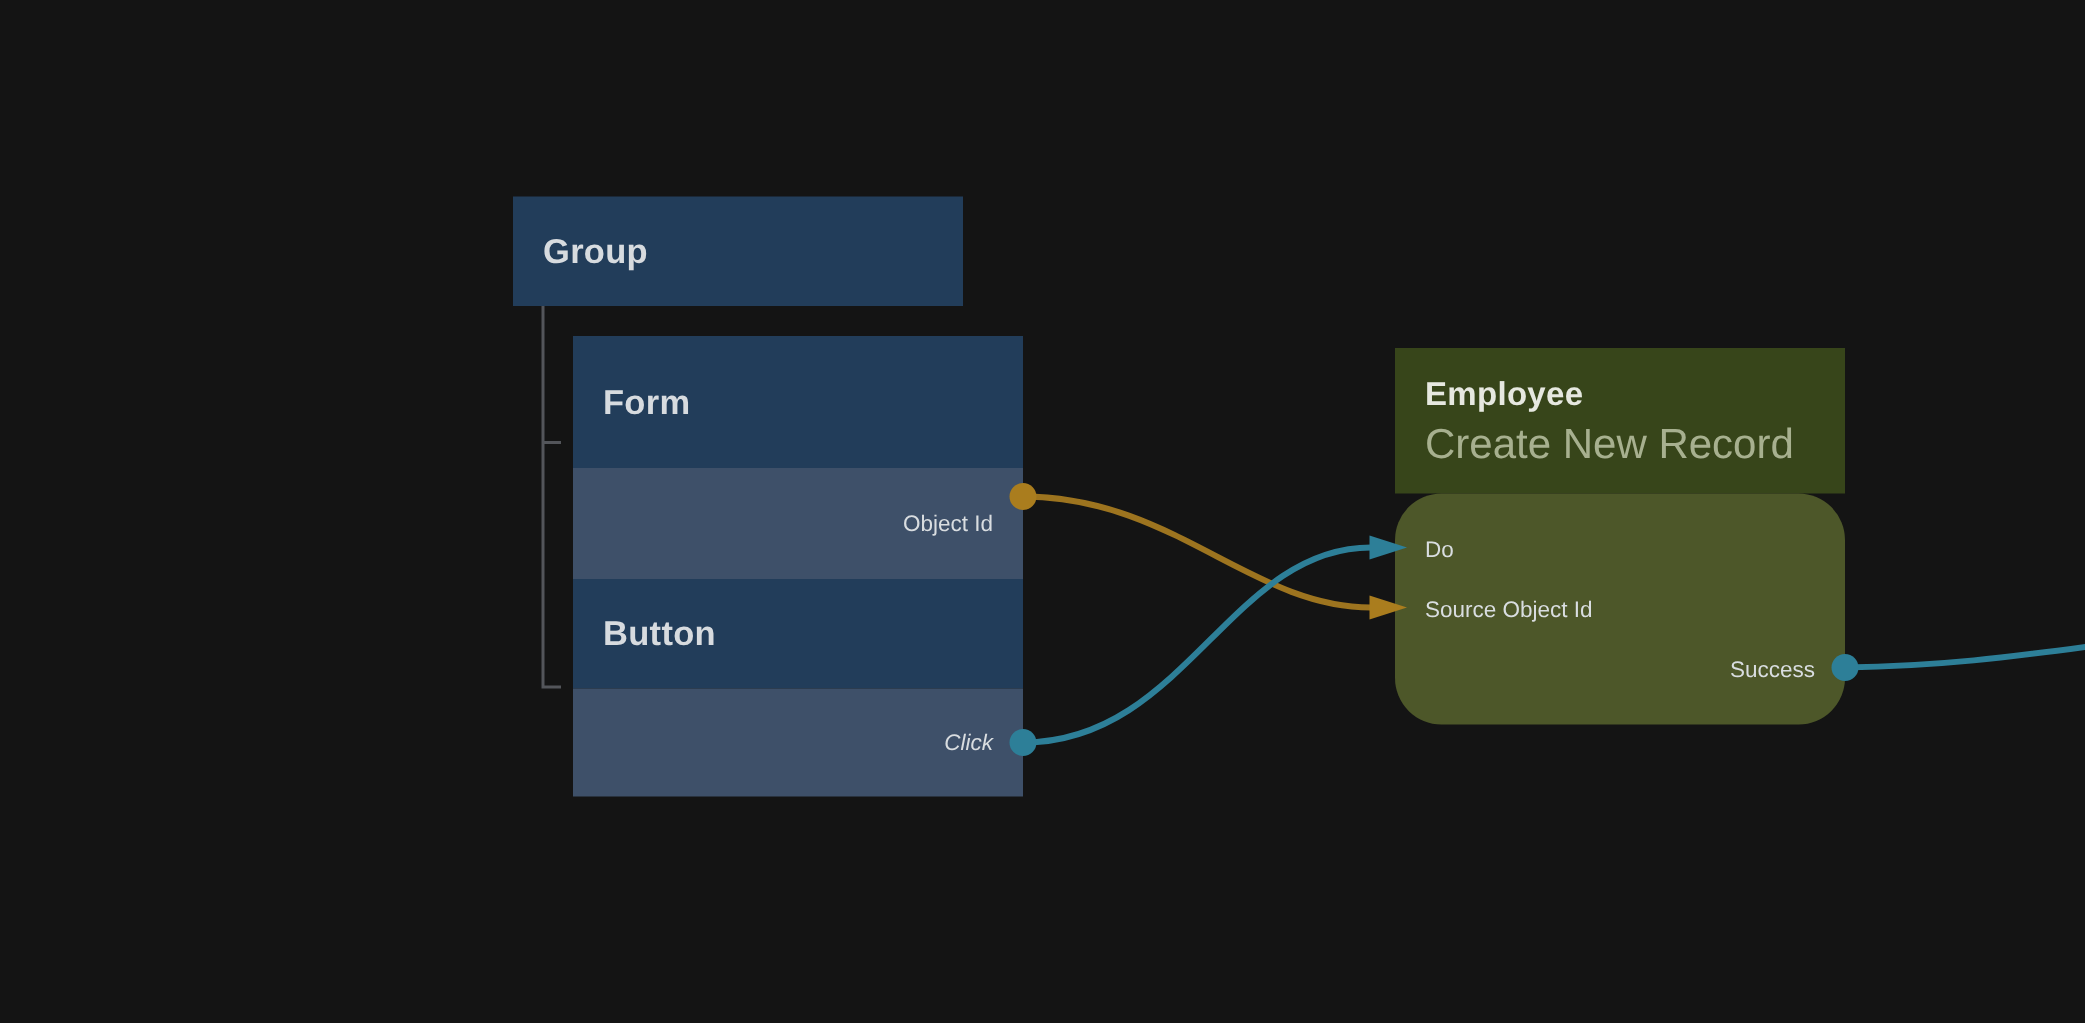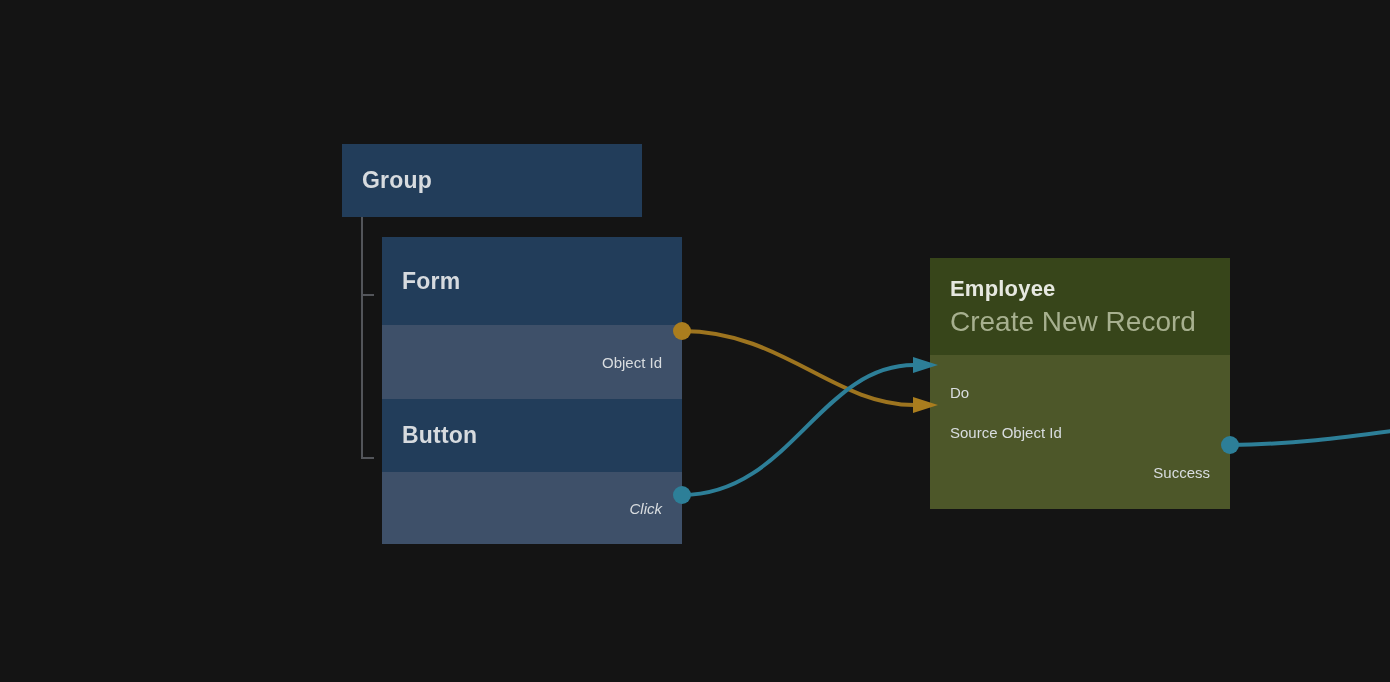--- a/index.html
+++ b/index.html
@@ -47,39 +47,38 @@
     position: absolute;
     width: 300px;
     z-index: 2;
   }
   .node-header {
     display: flex;
     flex-direction: column;
     justify-content: center;
     padding: 0 20px;
     box-sizing: border-box;
-    margin-top: 13px;
   }
   .node-header.blue  { background: var(--node-blue-header); }
   .node-header.green { background: var(--node-green-header); }
   .node-title {
     font-size: 23px;
     font-weight: 700;
     color: var(--node-title);
     letter-spacing: 0.2px;
   }
   .node-subtitle {
     font-size: 28px;
     font-weight: 400;
     color: var(--green-subtitle);
     margin-top: 4px;
   }
   .node-body { box-sizing: border-box; }
   .node-body.blue  { background: var(--node-blue-body); }
-  .node-body.green { background: var(--node-green-body); }
+  .node-body.green { background: var(--node-green-body); border-radius: 31px; }
   .port-row {
     display: flex;
     align-items: center;
     padding: 0 20px;
     box-sizing: border-box;
     font-size: 15px;
     color: var(--port-label);
   }
   .port-row.out { justify-content: flex-end; }
   .port-row.in  { justify-content: flex-start; }
@@ -89,21 +88,21 @@
   #node-group .node-header { height: 73px; }
 
   #node-form   { left: 382px; top: 224px; }
   #node-form .node-header { height: 88px; }
   #node-form .port-row { height: 74px; }
 
   #node-button { left: 382px; top: 386px; }
   #node-button .node-header { height: 73px; }
   #node-button .port-row { height: 72px; font-style: italic; }
 
-  #node-employee { left: 930px; top: 245px; }
+  #node-employee { left: 930px; top: 232px; }
   #node-employee .node-header { height: 97px; }
   #node-employee .node-body { padding: 17px 0; }
   #node-employee .port-row { height: 40px; }
   #node-employee .node-title { font-size: 22px; color: var(--green-title); }
 </style>
 </head>
 <body>
 
 <div class="canvas">
 

